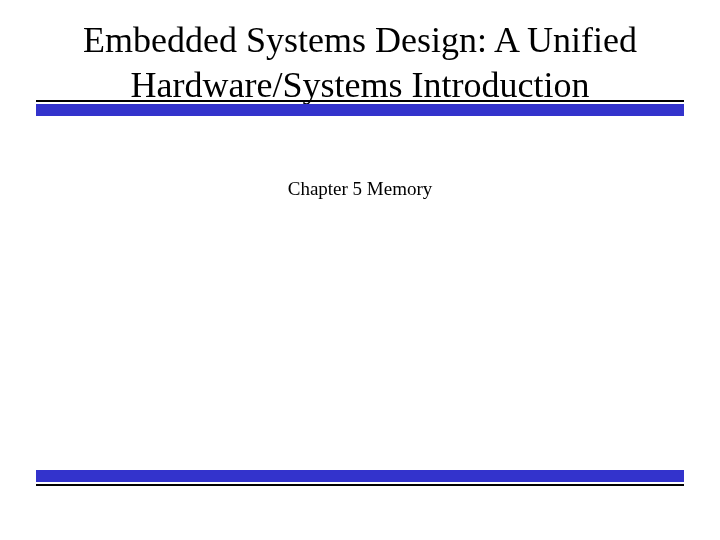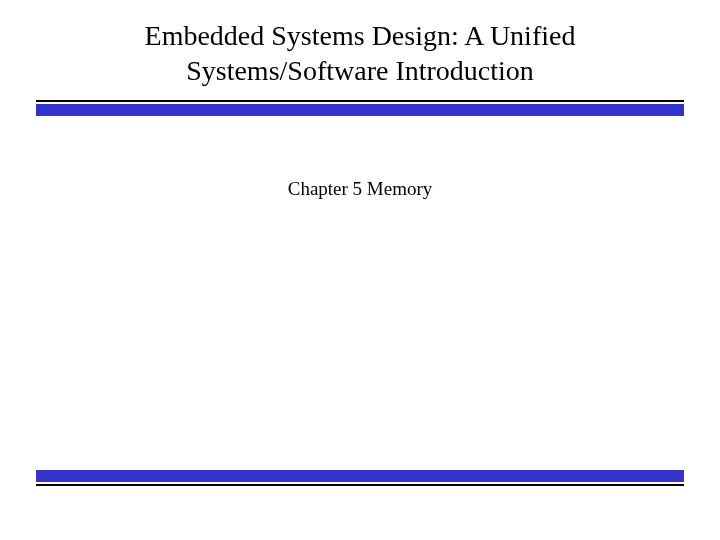--- a/index.html
+++ b/index.html
@@ -13,21 +13,21 @@
       background: #ffffff;
       font-family: "Times New Roman", Times, serif;
       position: relative;
     }
     .slide {
       width: 100%;
       height: 100%;
       padding: 18px 0 0 0;
     }
     .title {
-      font-size: 28px;
+      font-size: 36px;
       font-weight: normal;
       text-align: center;
       color: #000000;
       line-height: 1.25;
       margin: 0 40px 8px 40px;
     }
     .rule {
       position: absolute;
       left: 36px;
       right: 36px;
@@ -62,21 +62,21 @@
       color: #000000;
       font-weight: normal;
     }
   </style>
 </head>
 <body>
 
 <div class="slide">
   <h1 class="title">
     <span>Embedded Systems Design: A Unified</span><br>
-    <span>Systems/Software Introduction</span>
+    <span>Hardware/Systems Introduction</span>
   </h1>
 
   <div class="rule rule-black-thin rule-top-black"></div>
   <div class="rule rule-blue rule-top-blue"></div>
 
   <div class="subtitle">Chapter 5 Memory</div>
 
   <div class="rule rule-blue rule-bottom-blue"></div>
   <div class="rule rule-black-thin rule-bottom-black"></div>
 </div>

